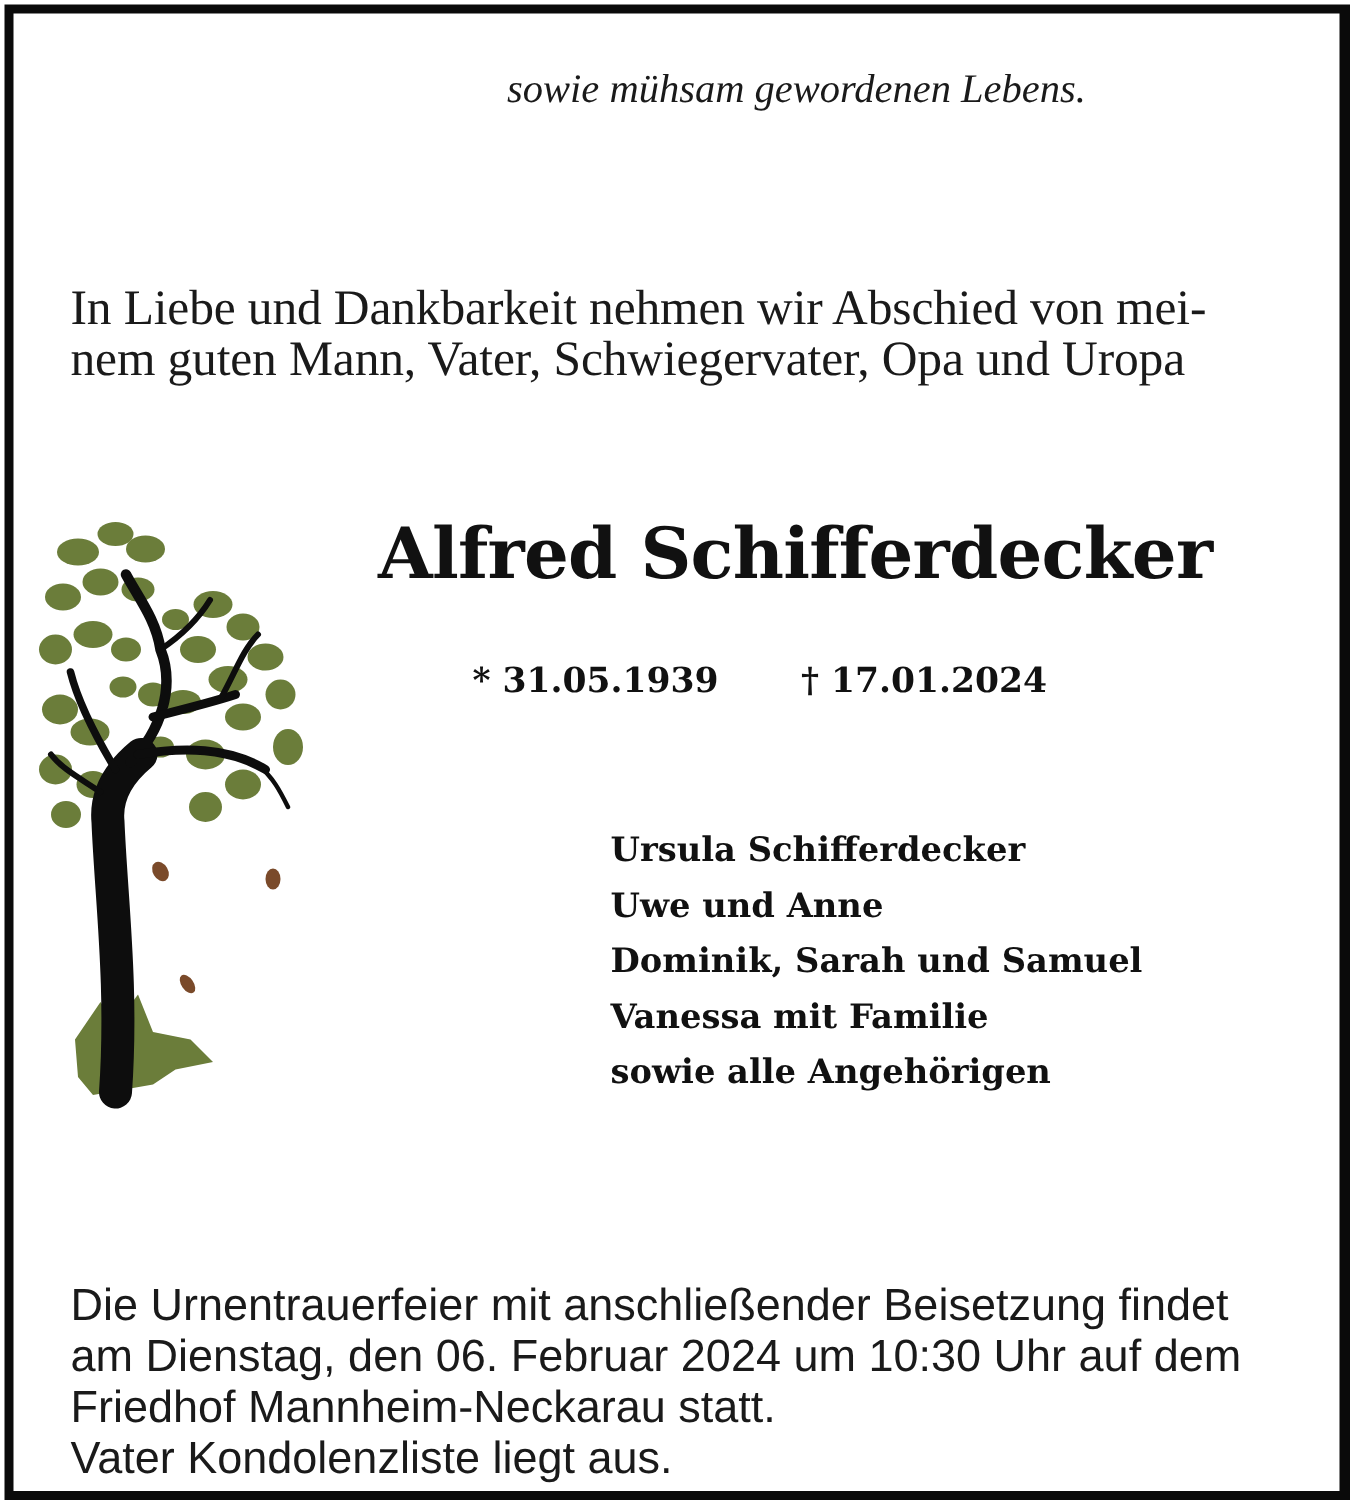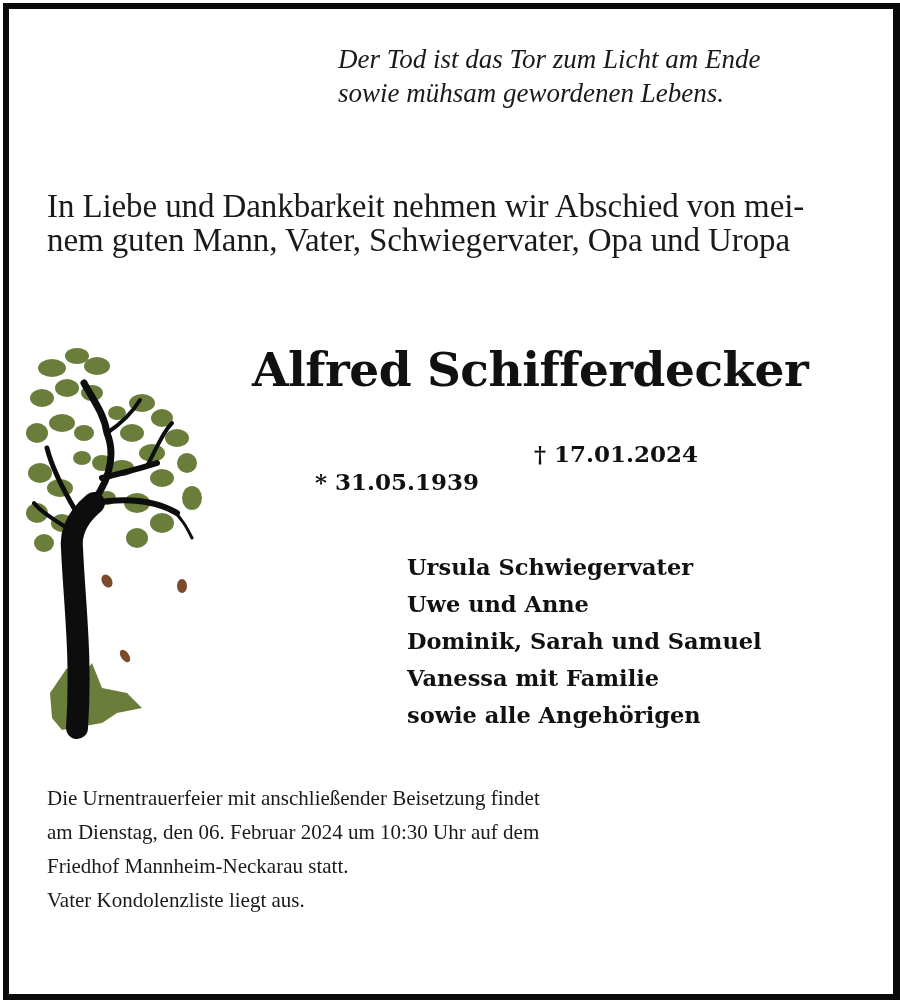--- a/index.html
+++ b/index.html
@@ -18,43 +18,42 @@
       position: absolute; left: 47px; top: 189px; width: 830px;
       font-family: "Liberation Serif", serif; font-size: 33px; line-height: 34px;
       color: #1a1a1a; letter-spacing: -0.1px;
     }
     .name {
       position: absolute; left: 212px; top: 340px; width: 660px;
       font-family: "DejaVu Serif", serif; font-weight: bold; font-size: 47px;
       line-height: 60px; color: #111; letter-spacing: -0.5px; margin-left: 40px;
     }
     .dates { position: absolute; top: 440px; font-family: "DejaVu Serif", serif; font-weight: bold; font-size: 23px; color: #111; }
-    .born { left: 315px; margin-top: 28px; }
+    .born { left: 315px; }
     .died { left: 534px; }
     .tree { position: absolute; left: 22px; top: 338px; width: 190px; height: 410px; }
     .family {
       position: absolute; left: 407px; top: 549px; width: 460px;
       font-family: "DejaVu Serif", serif; font-weight: bold; font-size: 22.5px;
       line-height: 37px; color: #111;
     }
     .family div { white-space: nowrap; }
     .funeral {
-      position: absolute; left: 47px; top: 781px; width: 830px;
-      font-family: Liberation Serif, serif; font-size: 21px; line-height: 34px;
+      position: absolute; left: 47px; top: 854px; width: 830px;
+      font-family: Liberation Sans, sans-serif; font-size: 30px; line-height: 34px;
       color: #1a1a1a;
     }
     .funeral div { white-space: nowrap; }
   </style>
 </head>
 <body>
 
 <div class="frame"></div>
 
 <div class="motto">
-  <div>Der Tod ist das Tor zum Licht am Ende</div>
   <div>sowie mühsam gewordenen Lebens.</div>
 </div>
 
 <div class="intro">
   <div style="white-space:nowrap">In Liebe und Dankbarkeit nehmen wir Abschied von mei-</div>
   <div style="white-space:nowrap">nem guten Mann, Vater, Schwiegervater, Opa und Uropa</div>
 </div>
 
 <svg class="tree" viewBox="0 0 190 410" xmlns="http://www.w3.org/2000/svg">
 
@@ -109,21 +108,21 @@
     <ellipse cx="160" cy="248" rx="5" ry="7"></ellipse>
     <ellipse cx="103" cy="318" rx="4" ry="7" transform="rotate(-35 103 318)"></ellipse>
   </g>
 </svg>
 
 <div class="name">Alfred Schifferdecker</div>
 <div class="dates born">* 31.05.1939</div>
 <div class="dates died">† 17.01.2024</div>
 
 <div class="family">
-  <div>Ursula Schwiegervater</div>
+  <div>Ursula Schifferdecker</div>
   <div>Uwe und Anne</div>
   <div>Dominik, Sarah und Samuel</div>
   <div>Vanessa mit Familie</div>
   <div>sowie alle Angehörigen</div>
 </div>
 
 <div class="funeral">
   <div>Die Urnentrauerfeier mit anschließender Beisetzung findet</div>
   <div>am Dienstag, den 06. Februar 2024 um 10:30 Uhr auf dem</div>
   <div>Friedhof Mannheim-Neckarau statt.</div>

